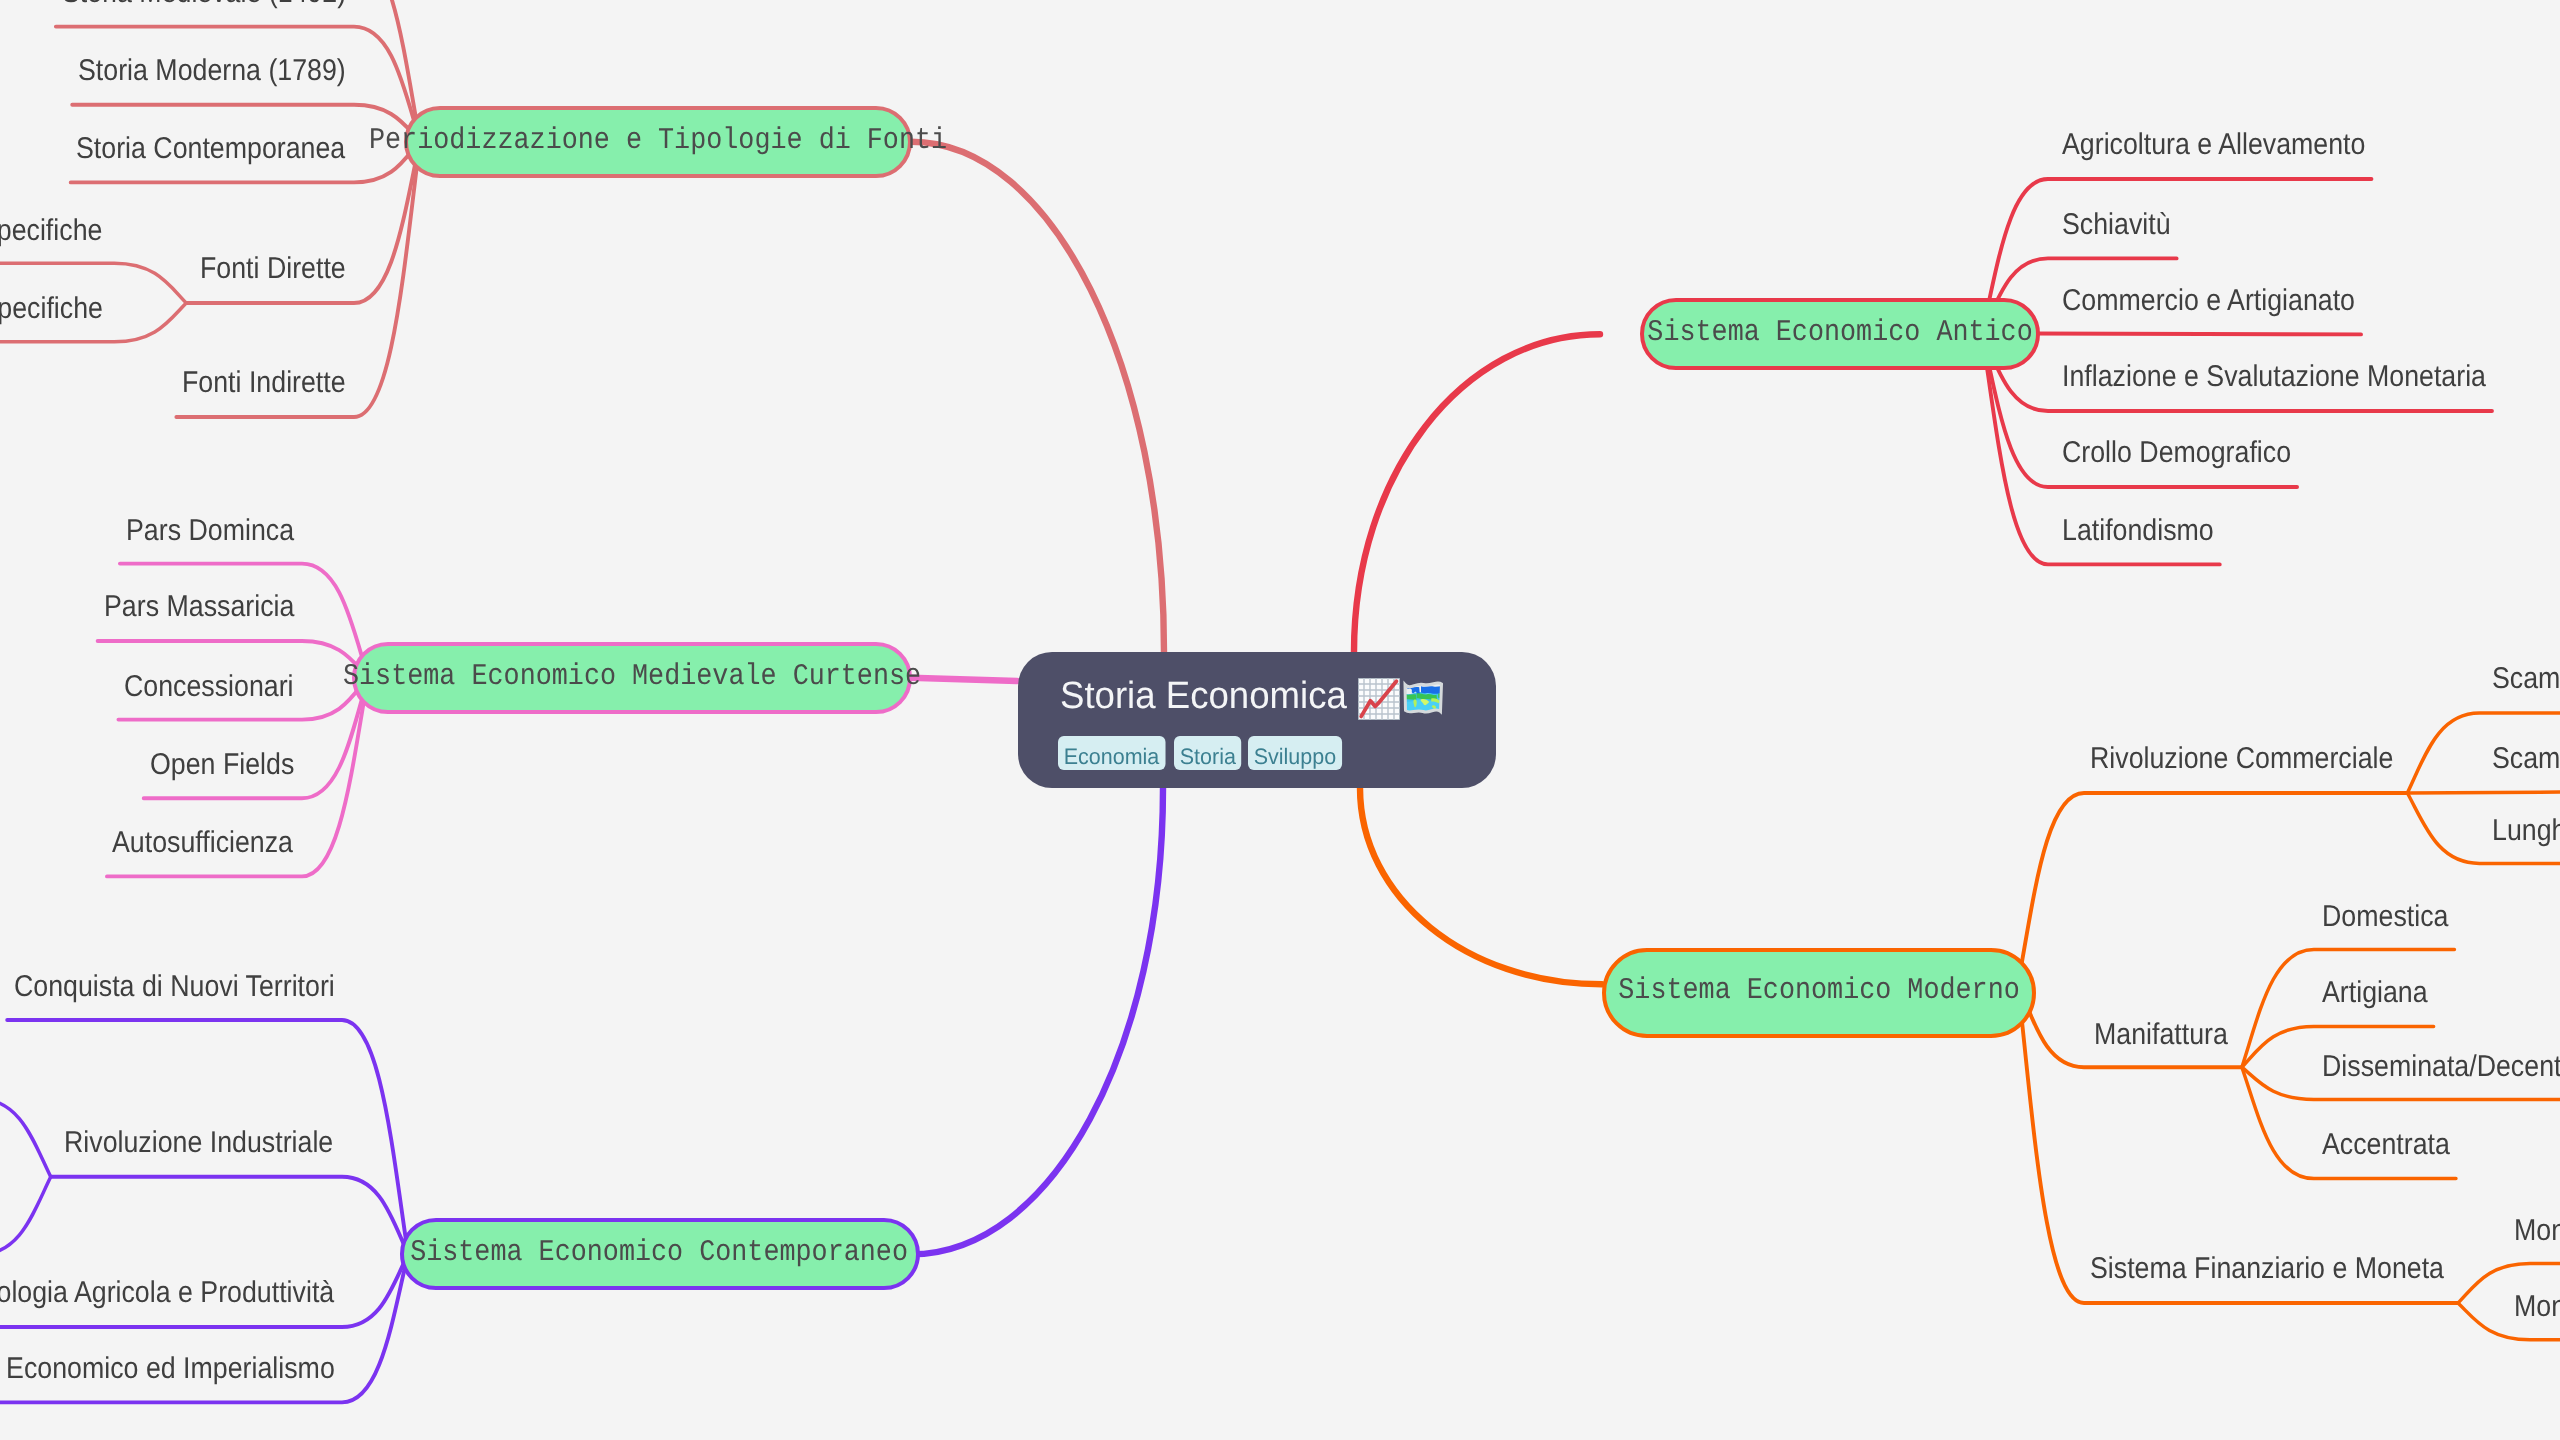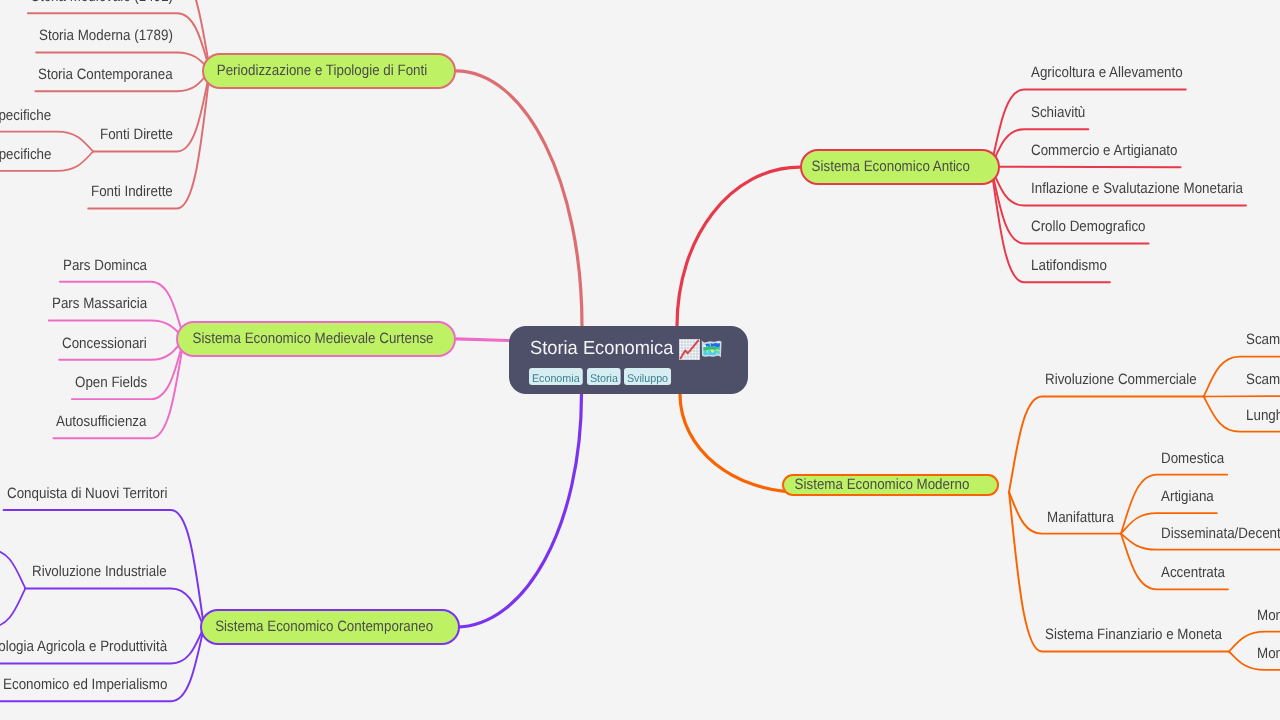--- a/index.html
+++ b/index.html
@@ -3,23 +3,23 @@
 <meta charset="utf-8">
 <title>Storia Economica</title>
 <style>
   html,body{margin:0;padding:0;}
   body{width:1280px;height:720px;overflow:hidden;background:#f4f4f4;
        font-family:"Liberation Sans","DejaVu Sans",sans-serif;
        -webkit-font-smoothing:antialiased;
        text-rendering:geometricPrecision;}
   #canvas{position:relative;width:1280px;height:720px;overflow:hidden;background:#f4f4f4;}
   #links{position:absolute;left:0;top:0;width:1280px;height:720px;pointer-events:none;}
-  .branch-node{position:absolute;box-sizing:border-box;background:#bef264;
+  .branch-node{position:absolute;box-sizing:border-box;background:#86efac;
         border-radius:999px;white-space:nowrap;
-        display:flex;align-items:center;}
+        display:flex;align-items:center;justify-content:center;font-family:Liberation Mono, monospace;}
   .branch-node span{color:#4b4b4b;font-size:15px;line-height:16px;
         transform:scaleX(0.892);display:inline-block;position:relative;top:-0.1px;}
   .leaf{position:absolute;white-space:nowrap;color:#3f3f3f;font-size:15px;
         line-height:16px;transform:scaleX(0.892);transform-origin:0 50%;}
   #root{position:absolute;background:#4e4f68;border-radius:17px;box-sizing:border-box;text-align:right;}
   #root-title{position:absolute;left:21.8px;top:13.4px;
         color:#f4f5f7;font-size:19px;line-height:20px;white-space:nowrap;
         display:flex;align-items:center;font-weight:400;
         transform:scaleX(0.963);transform-origin:0 50%;}
   #root-title .ttxt{display:inline-block;}
@@ -146,30 +146,30 @@
       <div class="leaf" style="left: 62.2182px; top: 335.7px;">Concessionari</div>
       <div class="leaf" style="left: 74.8595px; top: 375px;">Open Fields</div>
       <div class="leaf" style="left: 56.4899px; top: 414.1px;">Autosufficienza</div>
       <div class="branch-node" style="left: 200px; top: 608.8px; width: 259.5px; height: 36.7px; border: 2.4px solid rgb(123, 51, 240);">
         <span>Sistema Economico Contemporaneo</span>
       </div>
       <div class="leaf" style="left: 6.60725px; top: 485.9px;">Conquista di Nuovi Territori</div>
       <div class="leaf" style="left: 32.3777px; top: 564.3px;">Rivoluzione Industriale</div>
       <div class="leaf" style="left: -30.1041px; top: 639.4px;">Tecnologia Agricola e Produttività</div>
       <div class="leaf" style="left: -52.3902px; top: 677.1px;">Sviluppo Economico ed Imperialismo</div>
-      <div class="branch-node" style="left: 800px; top: 148.8px; width: 199.5px; height: 36.7px; border: 2.4px solid rgb(232, 57, 74);">
+      <div class="branch-node" style="left: 820px; top: 148.8px; width: 199.5px; height: 36.7px; border: 2.4px solid rgb(232, 57, 74);">
         <span>Sistema Economico Antico</span>
       </div>
       <div class="leaf" style="left: 1031px; top: 65.4px;">Agricoltura e Allevamento</div>
       <div class="leaf" style="left: 1031px; top: 105.1px;">Schiavitù</div>
       <div class="leaf" style="left: 1031px; top: 143.1px;">Commercio e Artigianato</div>
       <div class="leaf" style="left: 1031px; top: 181.4px;">Inflazione e Svalutazione Monetaria</div>
       <div class="leaf" style="left: 1031px; top: 219.4px;">Crollo Demografico</div>
       <div class="leaf" style="left: 1031px; top: 258.1px;">Latifondismo</div>
-      <div class="branch-node" style="left: 782px; top: 473.8px; width: 216.5px; height: 22px; border: 2.4px solid rgb(250, 100, 0);">
+      <div class="branch-node" style="left: 801px; top: 473.8px; width: 216.5px; height: 45px; border: 2.4px solid rgb(250, 100, 0);">
         <span>Sistema Economico Moderno</span>
       </div>
       <div class="leaf" style="left: 1045px; top: 372.4px;">Rivoluzione Commerciale</div>
       <div class="leaf" style="left: 1246px; top: 332.4px;">Scambi Internazionali</div>
       <div class="leaf" style="left: 1246px; top: 371.5px;">Scambi Coloniali</div>
       <div class="leaf" style="left: 1246px; top: 407.6px;">Lunghe Distanze</div>
       <div class="leaf" style="left: 1047px; top: 509.5px;">Manifattura</div>
       <div class="leaf" style="left: 1161px; top: 450.6px;">Domestica</div>
       <div class="leaf" style="left: 1161px; top: 489.1px;">Artigiana</div>
       <div class="leaf" style="left: 1161px; top: 525.6px;">Disseminata/Decentrata</div>

